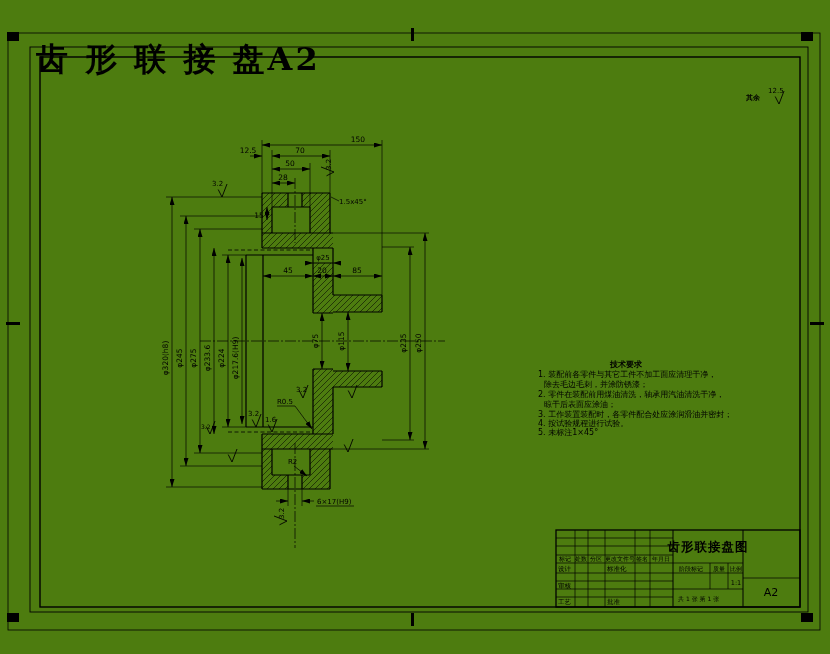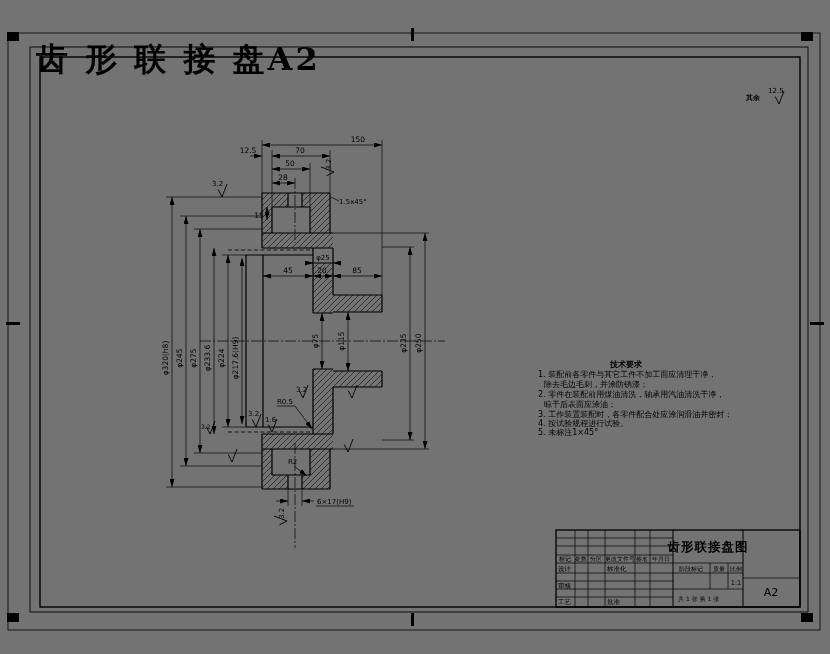--- a/index.html
+++ b/index.html
@@ -1,16 +1,16 @@
 <!DOCTYPE html>
 <html><head>
 <meta charset="utf-8">
 <style>
   html,body{margin:0;padding:0;background:#fff;}
-  .sheet{position:relative;width:830px;height:654px;background:#737373;overflow:hidden;
+  .sheet{position:relative;width:830px;height:654px;background:#4d7c0f;overflow:hidden;
          font-family:"DejaVu Sans",sans-serif;}
   svg{position:absolute;left:0;top:0;}
   svg text{font-family:"DejaVu Sans",sans-serif;fill:#000;}
   .red-title{font-family:"DejaVu Serif",serif;font-weight:bold;letter-spacing:3px;}
   .dimtxt{font-size:7.5px;}
   .smtxt{font-size:7px;}
   .tinytxt{font-size:6px;}
   .reqtxt{font-size:8px;}
   .tbhdr{font-size:6px;}
   .tbcell{font-size:6.5px;}

